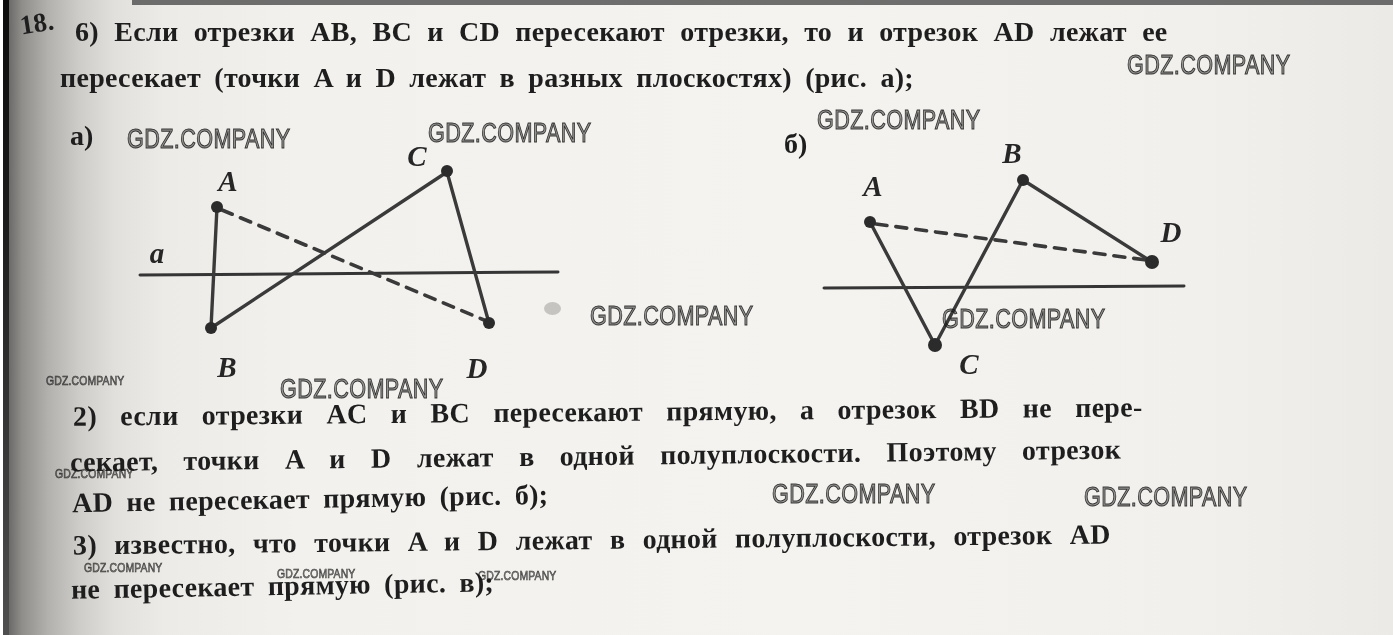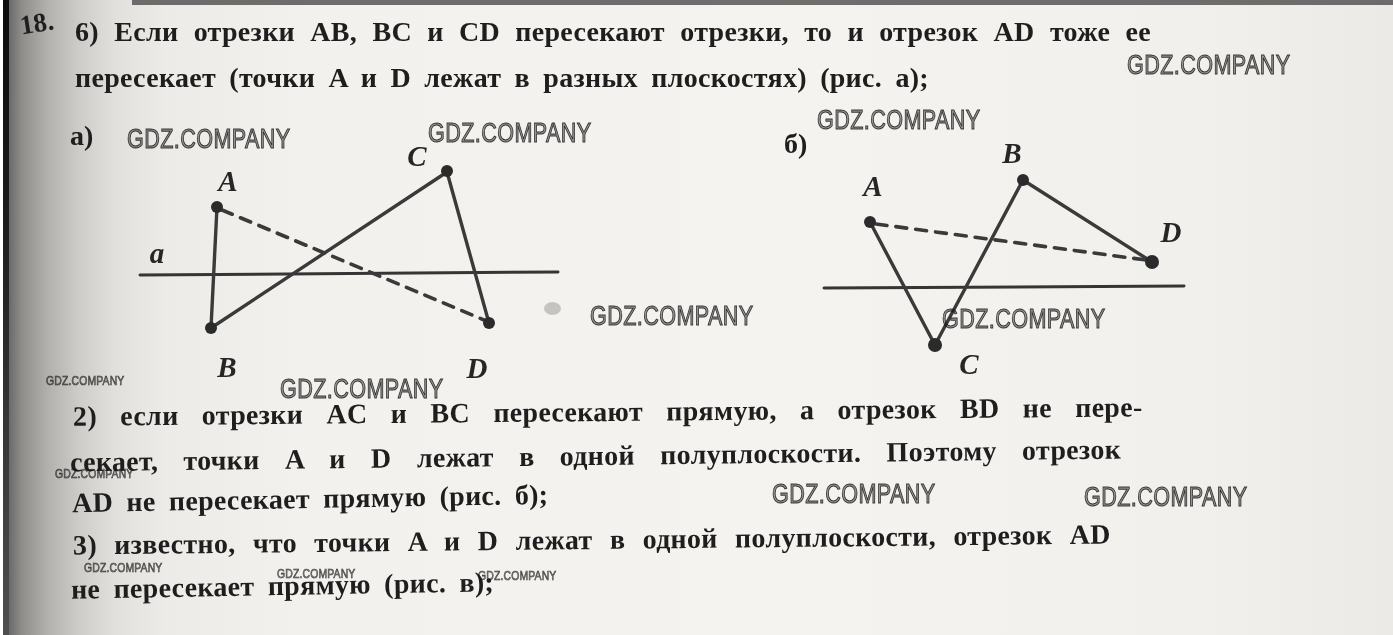--- a/index.html
+++ b/index.html
@@ -60,23 +60,23 @@
 <div id="page">
 
   <div class="white-sliver"></div>
   <div class="spine-bar"></div>
   <div class="top-edge"></div>
   <div class="blob"></div>
 
   <div class="problem-number">18.</div>
 
   <div class="bodyline" style="left:75px; top:16px; word-spacing:8px;">
-    <span>6) Если отрезки </span><span class="v">AB</span><span>, </span><span class="v">BC</span><span> и </span><span class="v">CD</span><span> пересекают отрезки, то и отрезок </span><span class="v">AD</span><span> тоже ее</span>
+    <span>6) Если отрезки </span><span class="v">AB</span><span>, </span><span class="v">BC</span><span> и </span><span class="v">CD</span><span> пересекают отрезки, то и отрезок </span><span class="v">AD</span><span> лежат ее</span>
   </div>
-  <div class="bodyline" style="left:75px; top:62px; word-spacing:6px;text-align:right;">
+  <div class="bodyline" style="left:60px; top:62px; word-spacing:6px;text-align:right;">
     <span>пересекает (точки </span><span class="v">A</span><span> и </span><span class="v">D</span><span> лежат в разных плоскостях) (рис. а);</span>
   </div>
 
   <div class="fig-label" style="left:70px; top:120px;">а)</div>
   <div class="fig-label" style="left:784px; top:128px;">б)</div>
 
   <svg class="diagram" width="1393" height="635" viewBox="0 0 1393 635">
 
     <g>
       <line class="base" x1="140" y1="275" x2="558" y2="272"></line>

